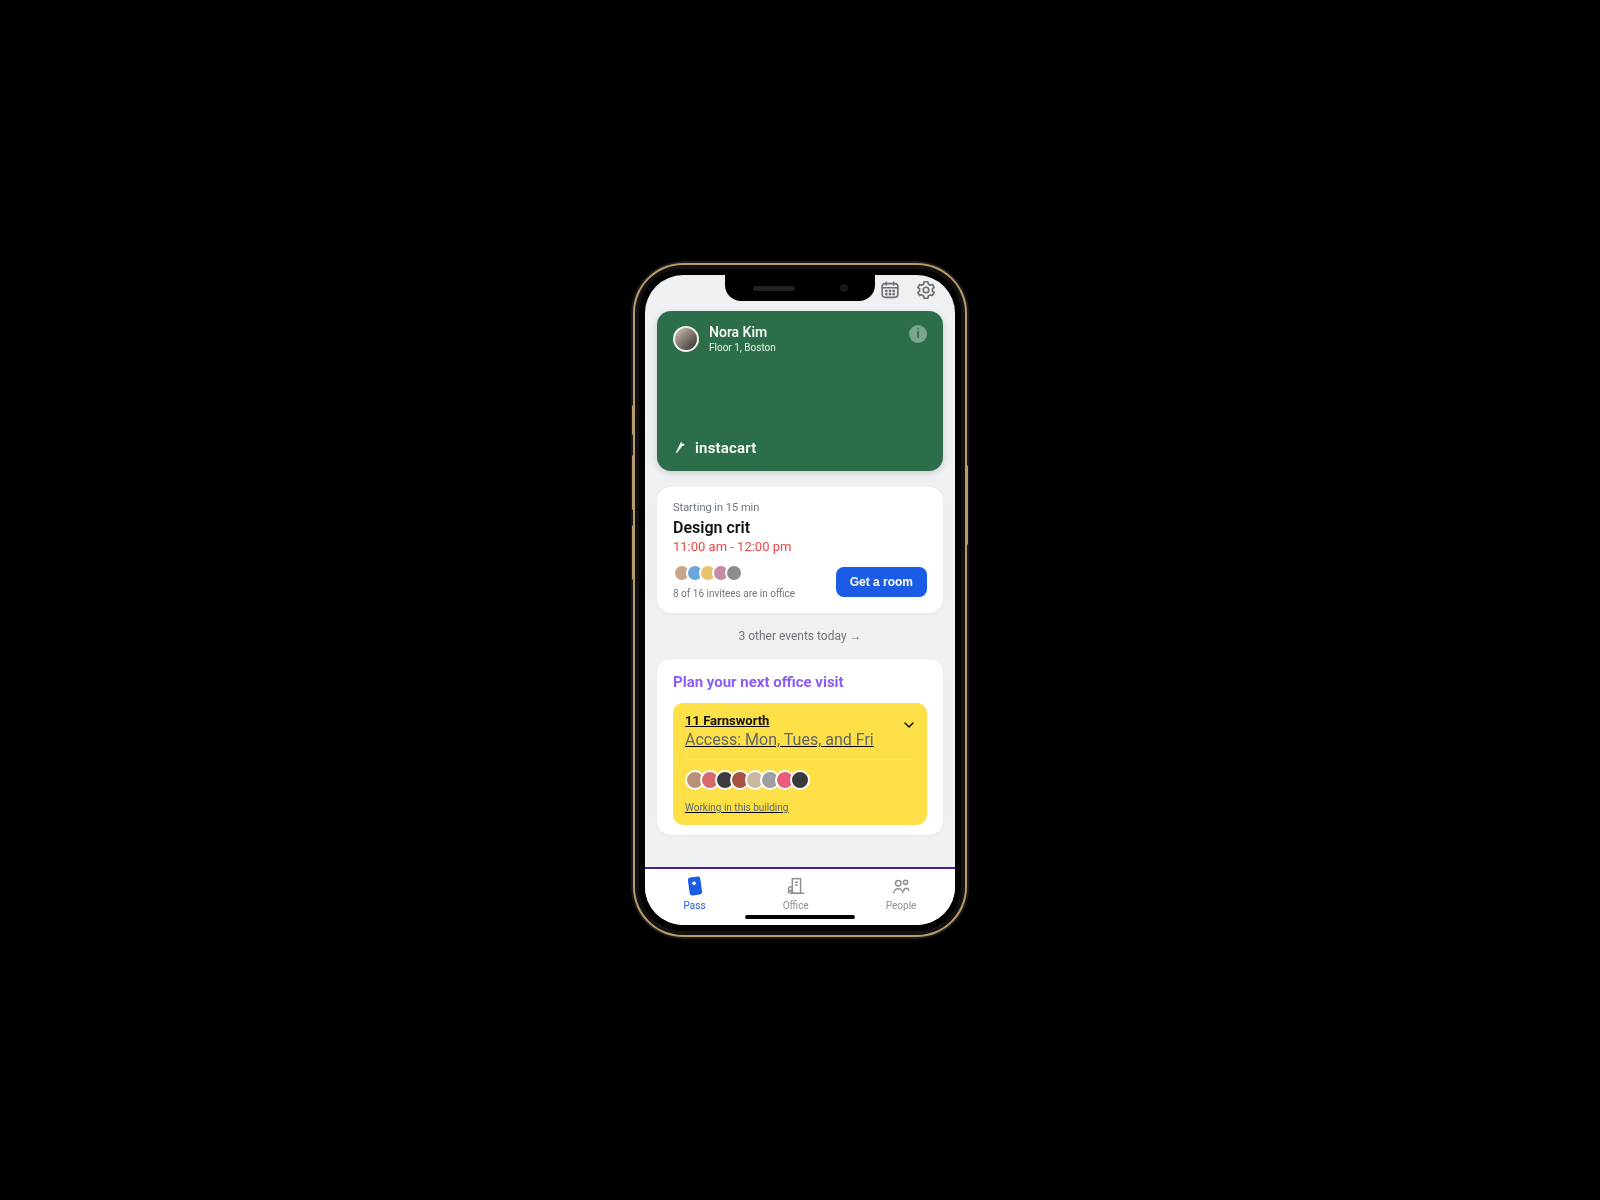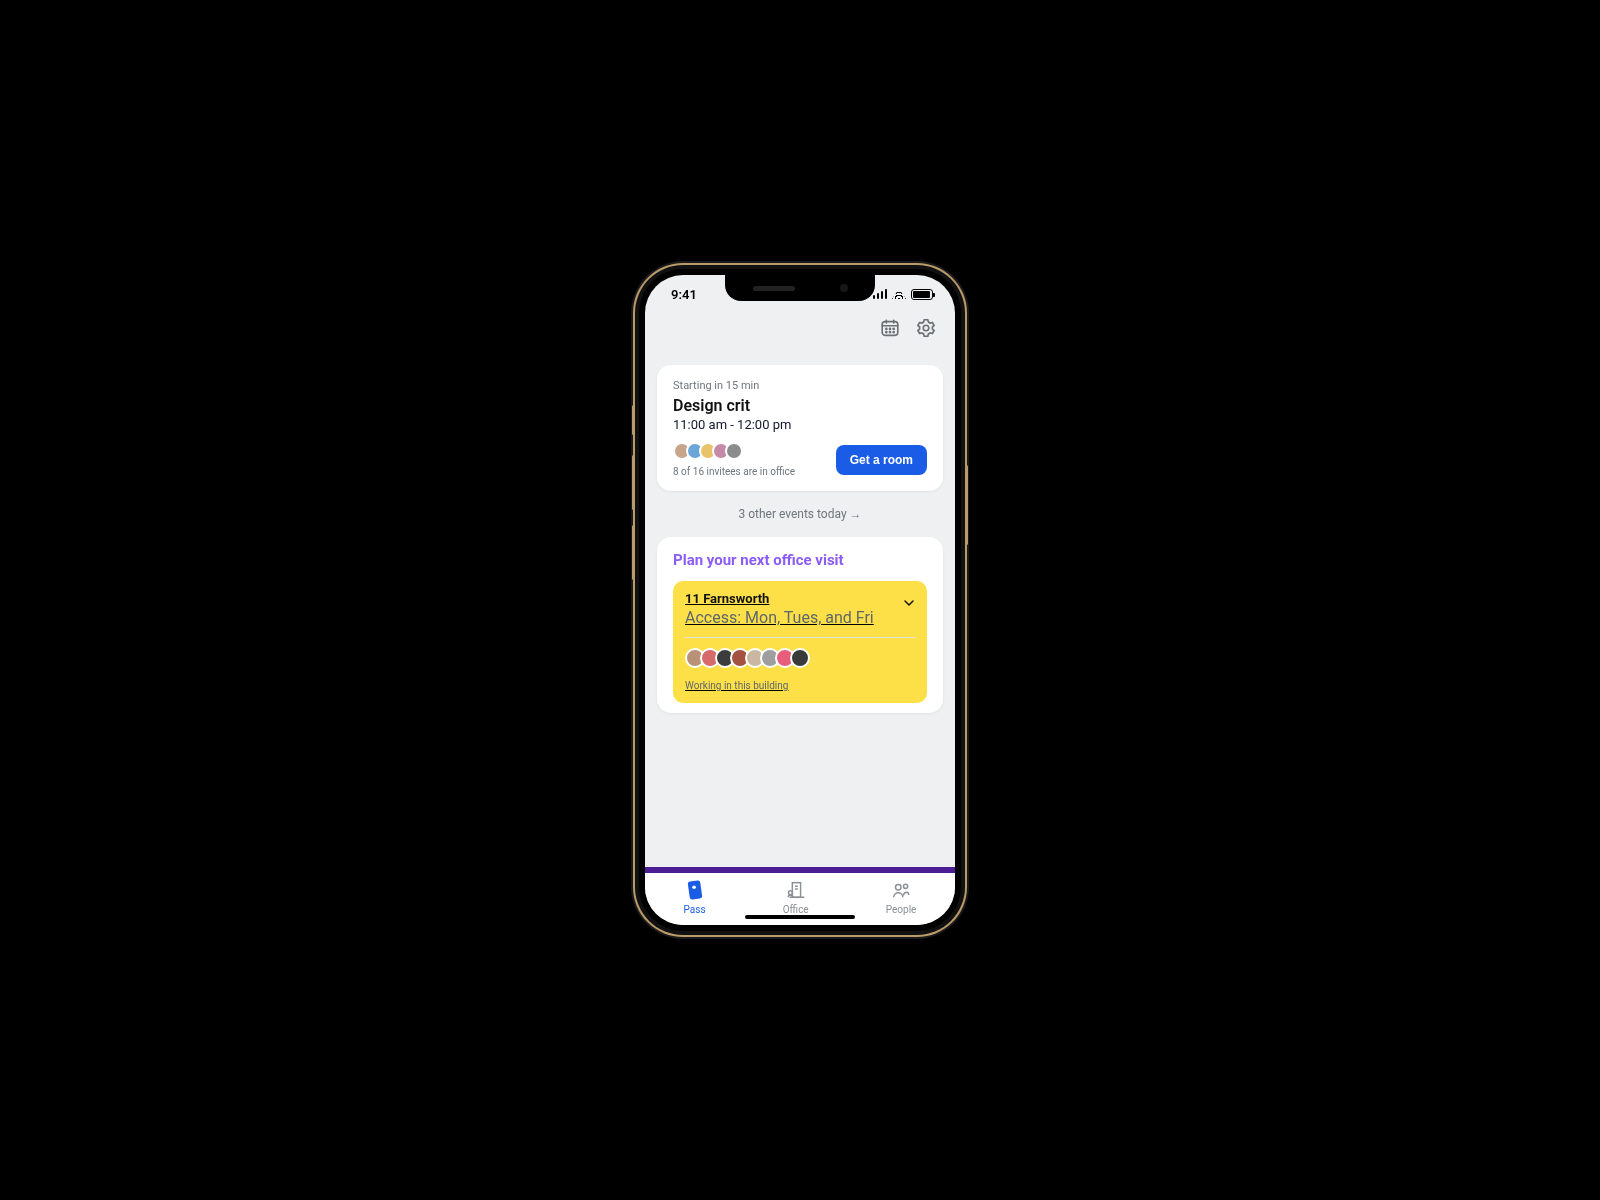--- a/index.html
+++ b/index.html
@@ -56,21 +56,21 @@
   .pass .name{font-size:14px;font-weight:500;line-height:1.1;}
   .pass .loc{font-size:10px;opacity:.9;margin-top:2px;}
   .pass .info{position:absolute;top:14px;right:16px;width:18px;height:18px;border-radius:50%;background:rgba(255,255,255,.38);color:#2C6E49;display:flex;align-items:center;justify-content:center;font-weight:700;font-size:12px;cursor:pointer;}
   .brand{display:flex;align-items:center;gap:6px;font-size:15px;font-weight:600;letter-spacing:.2px;}
   .brand svg{width:16px;height:16px;fill:#fff;}
 
   
   .card{background:#fff;border-radius:14px;padding:14px 16px;margin-top:16px;box-shadow:0 1px 3px rgba(0,0,0,.06);}
   .ev-start{font-size:11px;color:#6f767c;}
   .ev-title{font-size:16px;font-weight:600;color:#111;margin-top:4px;}
-  .ev-time{font-size:13px;color:#0f172a;margin-top:2px;}
+  .ev-time{font-size:13px;color:#ef4444;margin-top:2px;}
   .ev-row{display:flex;align-items:center;justify-content:space-between;margin-top:10px;}
   .avs-wrap{display:flex;flex-direction:column;}
   .avs{display:flex;}
   .av{width:18px;height:18px;border-radius:50%;border:2px solid #fff;margin-left:-5px;}
   .av:first-child{margin-left:0;}
   .ic{font-size:10px;color:#6f767c;margin-top:6px;}
   .primary-btn{background:#1B5CE6;color:#fff;border:none;border-radius:8px;padding:8px 14px;font-size:12px;font-weight:600;cursor:pointer;}
 
   .more-ev{text-align:center;font-size:12px;color:#6f767c;margin:16px 0 14px;cursor:pointer;}
 
@@ -79,21 +79,21 @@
   .bld{background:#fde047;border-radius:10px;margin-top:12px;padding:10px 12px 12px;position:relative;text-decoration:underline;}
   .bld .name{font-size:13px;font-weight:700;color:#111;}
   .bld .access{font-size:16px;color:#5f666c;margin-top:2px;}
   .chev{position:absolute;top:14px;right:10px;color:#111;cursor:pointer;}
   .chev svg{width:16px;height:16px;stroke:#111;}
   .divider{height:1px;background:#dfe3e6;margin:10px 0 10px;}
   .bld .avs .av{width:20px;height:20px;}
   .wk{font-size:10px;color:#5f666c;margin-top:12px;}
 
   
-  .tabbar{position:absolute;left:0;right:0;bottom:0;height:58px;background:#fff;border-top:6px solid #4c1d95;display:flex;justify-content:space-around;align-items:flex-start;padding-top:6px;}
+  .tabbar{position:absolute;left:0;right:0;bottom:0;height:58px;background:#fff;border-top:2px solid #4c1d95;display:flex;justify-content:space-around;align-items:flex-start;padding-top:6px;}
   .tab{display:flex;flex-direction:column;align-items:center;gap:3px;cursor:pointer;color:#8a9096;font-size:10px;}
   .tab.active{color:#1B5CE6;}
   .tab svg{width:22px;height:22px;}
   .tab.active svg{stroke:#1B5CE6;fill:#1B5CE6;}
   .tab svg{stroke:#8a9096;fill:none;stroke-width:1.6;}
   .home-ind{position:absolute;bottom:6px;left:50%;transform:translateX(-50%);width:110px;height:4px;border-radius:3px;background:#000;}
 
   
   .c1{background:#c7a58b}.c2{background:#6aa6d8}.c3{background:#e8c36b}.c4{background:#c58aa6}.c5{background:#8c8c8c}
   .d1{background:#b89177}.d2{background:#d76a6a}.d3{background:#3c3c3c}.d4{background:#a45242}.d5{background:#c9b7a2}.d6{background:#9e9e9e}.d7{background:#e85d7a}.d8{background:#3a3a3a}
@@ -107,35 +107,20 @@
     <div class="btn-side btn-l2"></div>
     <div class="btn-side btn-l3"></div>
     <div class="btn-side btn-r"></div>
 
     <div class="screen">
       <div class="notch">
         <div class="speaker"></div>
         <div class="cam"></div>
       </div>
 
-      <div class="status">
-        <div class="time">9:41</div>
-        <div class="right">
-          <div class="bars">
-              <span></span>
-              <span></span>
-              <span></span>
-              <span></span>
-            </div>
-          <div class="wifi"></div>
-          <div class="batt">
-              <i></i>
-            </div>
-        </div>
-      </div>
 
       <div class="toolbar">
         <div class="ticon">
           <svg viewBox="0 0 24 24" fill="none" stroke-width="1.8" stroke-linecap="round" stroke-linejoin="round">
             <rect x="3.5" y="5" width="17" height="15" rx="3"></rect>
               <path d="M3.5 9.5h17"></path>
               <path d="M8 3.5v3M16 3.5v3"></path>
             <circle cx="8" cy="13" r=".6" fill="#6b7176"></circle>
               <circle cx="12" cy="13" r=".6" fill="#6b7176"></circle>
               <circle cx="16" cy="13" r=".6" fill="#6b7176"></circle>
@@ -147,20 +132,36 @@
         <div class="ticon">
           <svg viewBox="0 0 24 24" fill="none" stroke-width="1.8" stroke-linecap="round" stroke-linejoin="round">
             <circle cx="12" cy="12" r="3"></circle>
             <path d="M19 12a7 7 0 0 0-.1-1.2l2-1.5-2-3.4-2.3.9a7 7 0 0 0-2-1.2L14 3h-4l-.6 2.6a7 7 0 0 0-2 1.2l-2.3-.9-2 3.4 2 1.5A7 7 0 0 0 5 12c0 .4 0 .8.1 1.2l-2 1.5 2 3.4 2.3-.9a7 7 0 0 0 2 1.2L10 21h4l.6-2.6a7 7 0 0 0 2-1.2l2.3.9 2-3.4-2-1.5c.1-.4.1-.8.1-1.2Z"></path>
           </svg>
         </div>
       </div>
 
       <div class="content">
 
+        <div class="pass">
+          <div class="top">
+            <div class="avatar"></div>
+            <div>
+              <div class="name">Nora Kim</div>
+              <div class="loc">Floor 1, Boston</div>
+            </div>
+          </div>
+          <div class="info">i</div>
+          <div class="brand">
+            <svg viewBox="0 0 24 24">
+              <path d="M12 3c2 0 2 3 2 3s3-1 3 1-3 2-3 2l-8 10c-1 1-2 0-1.4-1L12 3z"></path>
+            </svg>
+            <span>instacart</span>
+          </div>
+        </div>
 
         <div class="card">
           <div class="ev-start">Starting in 15 min</div>
           <div class="ev-title">Design crit</div>
           <div class="ev-time">11:00 am - 12:00 pm</div>
           <div class="ev-row">
             <div class="avs-wrap">
               <div class="avs">
                 <div class="av c1"></div>
                 <div class="av c2"></div>

